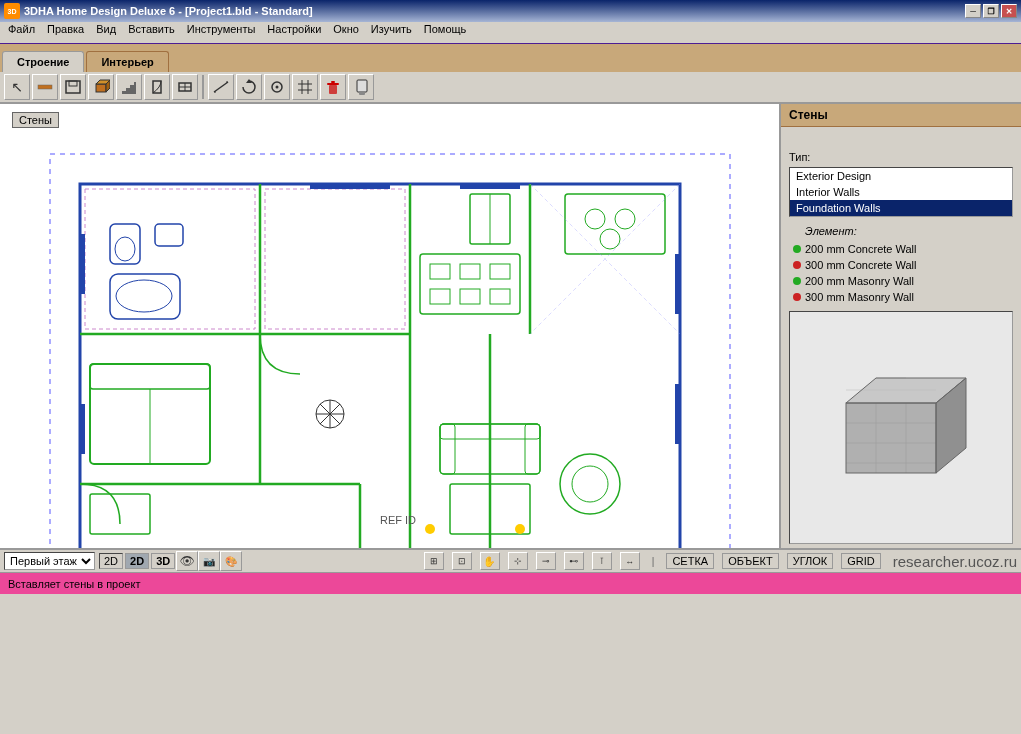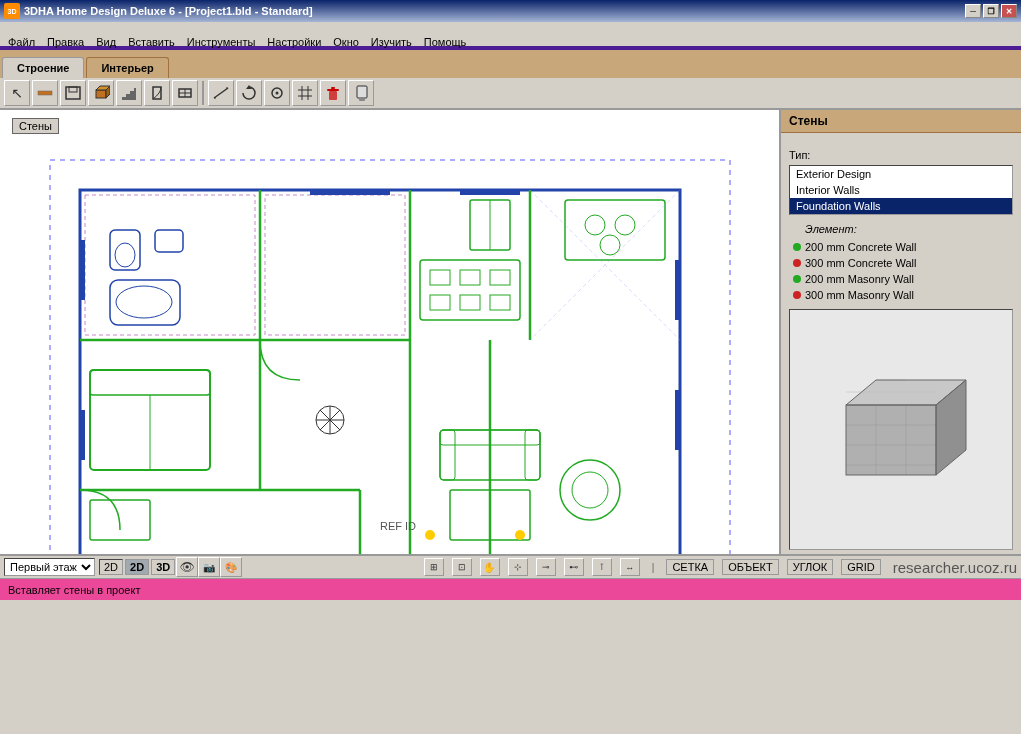--- a/index.html
+++ b/index.html
@@ -25,23 +25,23 @@
       border: 1px solid #888; border-top-color: #fff; border-left-color: #fff;
       display: flex; align-items: center; justify-content: center;
       font-size: 8px; color: #000; cursor: pointer;
     }
 
     
     #menubar {
       height: 22px;
       background: #d4d0c8;
       display: flex;
-      align-items: flex-start;
-      border-bottom: 4px solid #4c1d95;
-      padding: 12px 2px;
+      align-items: flex-end;
+      border-bottom: 1px solid #4c1d95;
+      padding: 6px 2px;
     }
     .menu-item {
       padding: 2px 6px;
       cursor: pointer;
       font-size: 11px;
       color: #000;
     }
 
     
     #tabbar {
@@ -133,20 +133,21 @@
       padding: 4px 8px;
       font-size: 12px;
       font-weight: bold;
       color: #000;
       border-bottom: 1px solid #a07040;
     }
     #panel-type-label {
       padding: 16px 8px 2px 8px;
       font-size: 11px;
       color: #000;
+      margin-top: 8px;
     }
     #wall-type-list {
       margin: 2px 8px;
       background: white;
       border: 1px inset #999;
     }
     .wall-type-item {
       padding: 2px 6px;
       cursor: pointer;
       font-size: 11px;

